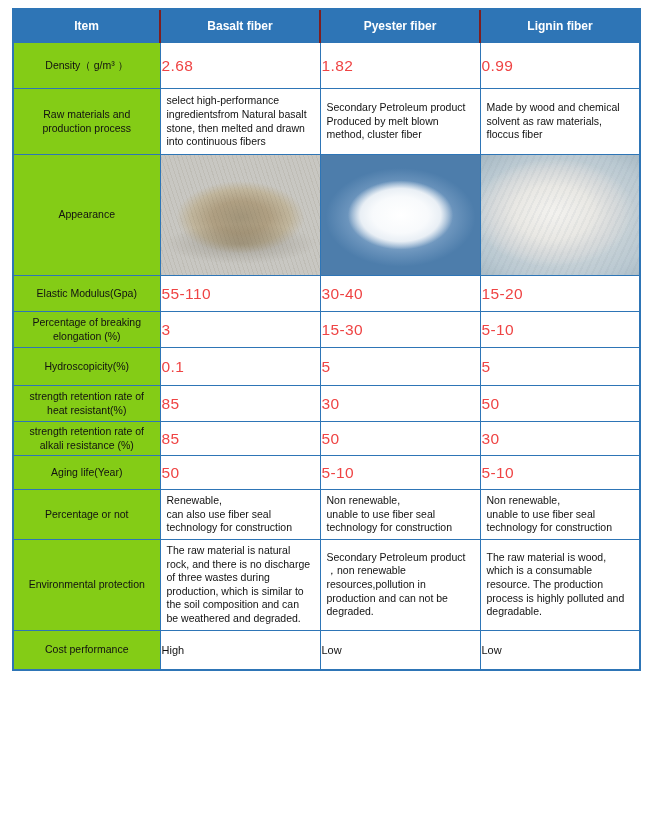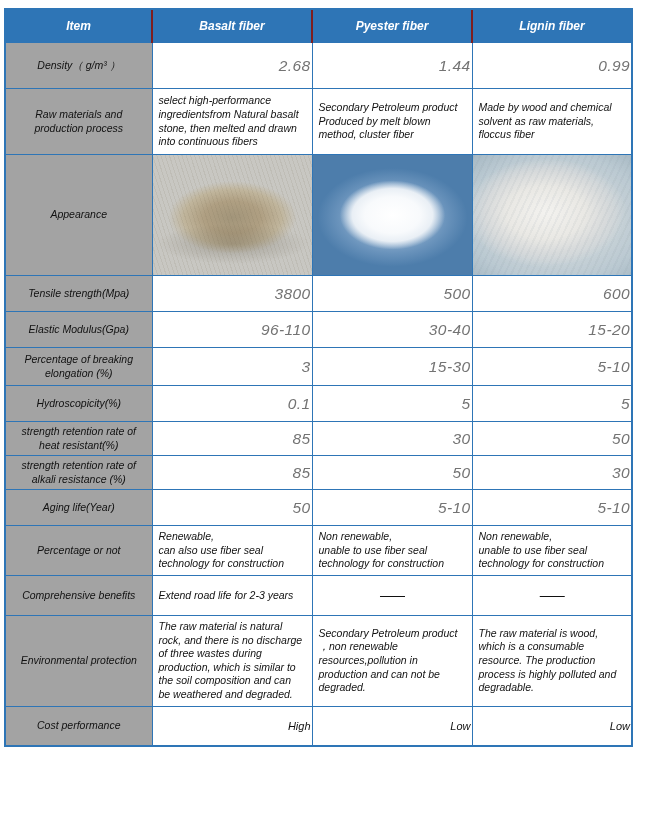--- a/index.html
+++ b/index.html
@@ -1,53 +1,53 @@
 <!DOCTYPE html>
 <html><head>
 <meta charset="utf-8">
 <style>
   html,body{margin:0;padding:0;background:#ffffff;}
   body{
     width:645px;height:813px;overflow:hidden;
     font-family:"Liberation Sans","DejaVu Sans",sans-serif;
     color:#1a1a1a;
   }
-  .page{padding:8px 8px 0 4px;font-style:italic;}
+  .page{padding:8px 8px 0 12px;}
   table{
     border-collapse:collapse;
     table-layout:fixed;
     width:629px;
     border:2px solid #2e75b6;
     background:#ffffff;
   }
   col.c-item{width:147px;}
   col.c-fiber{width:160px;}
   th,td{border:1px solid #2e75b6;overflow:hidden;}
   thead th{
     background:#2e75b6;color:#ffffff;
     font-size:12px;font-weight:bold;
     height:30px;text-align:center;
     border-left:2px solid #7f1d1d;
     border-top:2px solid #2e75b6;
   }
   thead th:first-child{border-left:2px solid #2e75b6;}
   tbody th.label{
     font-size:10.5px;font-weight:normal;text-align:center;
-    padding:2px 4px;line-height:1.25;color:#111;background:#a3a3a3;
+    padding:2px 4px;line-height:1.25;color:#111;background:#84cc16;
     vertical-align:middle;
   }
   td{vertical-align:middle;background:#fff;}
   td.cell.big{
-    font-size:15.5px;text-align:right;letter-spacing:0.4px;color:#737373;
+    font-size:15.5px;text-align:left;letter-spacing:0.4px;color:#ef4444;
   }
   td.cell.text{
     font-size:10.5px;text-align:left;padding:4px 6px;line-height:1.3;
     white-space:pre-line;color:#111;
   }
-  td.cell.center{font-size:11px;text-align:right;color:#111;}
+  td.cell.center{font-size:11px;text-align:left;color:#111;}
   td.cell.dash{font-size:13px;text-align:center;letter-spacing:-1px;color:#111;}
   td.cell.image{padding:0;}
   
   tbody tr:nth-child(1){height:46px;}
   tbody tr:nth-child(2){height:66px;}
   tbody tr:nth-child(3){height:108px;}
   tbody tr:nth-child(4){height:36px;}
   tbody tr:nth-child(5){height:36px;}
   tbody tr:nth-child(6){height:38px;}
   tbody tr:nth-child(7){height:36px;}
@@ -99,21 +99,21 @@
           <th>Item</th>
           <th>Basalt fiber</th>
           <th>Pyester fiber</th>
           <th>Lignin fiber</th>
         </tr>
     </thead>
     <tbody id="body-rows">
         <tr>
           <th class="label">Density（ g/m³ ）</th>
           <td class="cell big">2.68</td>
-          <td class="cell big">1.44</td>
+          <td class="cell big">1.82</td>
           <td class="cell big">0.99</td>
         </tr>
         <tr>
           <th class="label">Raw materials and production process</th>
           <td class="cell text">select high-performance ingredientsfrom Natural basalt stone, then melted and drawn into continuous fibers</td>
           <td class="cell text">Secondary Petroleum product Produced by melt blown method, cluster fiber</td>
           <td class="cell text">Made by wood and chemical solvent as raw materials, floccus fiber</td>
         </tr>
         <tr>
           <th class="label">Appearance</th>
@@ -121,28 +121,22 @@
             <div class="photo p0"></div>
           </td>
           <td class="cell image">
             <div class="photo p1"></div>
           </td>
           <td class="cell image">
             <div class="photo p2"></div>
           </td>
         </tr>
         <tr>
-          <th class="label">Tensile strength(Mpa)</th>
-          <td class="cell big">3800</td>
-          <td class="cell big">500</td>
-          <td class="cell big">600</td>
-        </tr>
-        <tr>
           <th class="label">Elastic Modulus(Gpa)</th>
-          <td class="cell big">96-110</td>
+          <td class="cell big">55-110</td>
           <td class="cell big">30-40</td>
           <td class="cell big">15-20</td>
         </tr>
         <tr>
           <th class="label">Percentage of breaking elongation (%)</th>
           <td class="cell big">3</td>
           <td class="cell big">15-30</td>
           <td class="cell big">5-10</td>
         </tr>
         <tr>
@@ -172,26 +166,20 @@
         <tr>
           <th class="label">Percentage or not</th>
           <td class="cell text">Renewable,
 can also use fiber seal technology for construction</td>
           <td class="cell text">Non renewable,
 unable to use fiber seal technology for construction</td>
           <td class="cell text">Non renewable,
 unable to use fiber seal technology for construction</td>
         </tr>
         <tr>
-          <th class="label">Comprehensive benefits</th>
-          <td class="cell text">Extend road life for 2-3 years</td>
-          <td class="cell dash">——</td>
-          <td class="cell dash">——</td>
-        </tr>
-        <tr>
           <th class="label">Environmental protection</th>
           <td class="cell text">The raw material is natural rock, and there is no discharge of three wastes during production, which is similar to the soil composition and can be weathered and degraded.</td>
           <td class="cell text">Secondary Petroleum product ，non renewable resources,pollution in production and can not be degraded.</td>
           <td class="cell text">The raw material is wood, which is a consumable resource. The production process is highly polluted and degradable.</td>
         </tr>
         <tr>
           <th class="label">Cost performance</th>
           <td class="cell center">High</td>
           <td class="cell center">Low</td>
           <td class="cell center">Low</td>

